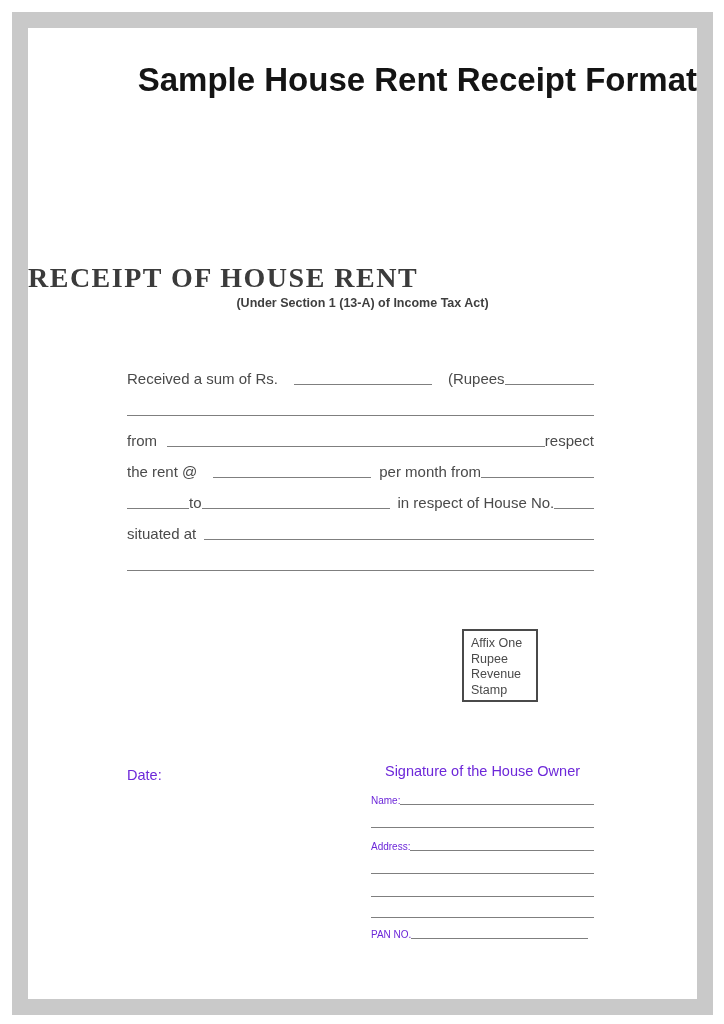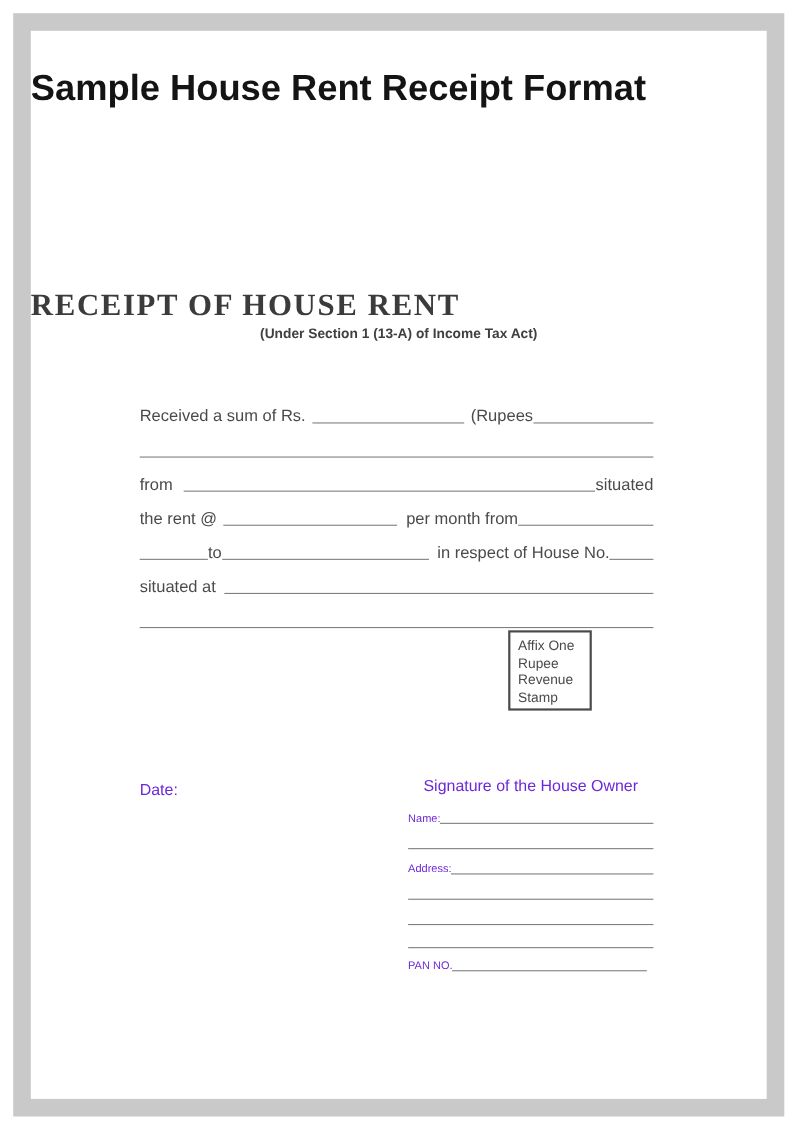--- a/index.html
+++ b/index.html
@@ -15,21 +15,21 @@
   .page {
     position: absolute;
     left: 16px; top: 16px;
     width: 669px; height: 971px;
     background: #ffffff;
     overflow: hidden;
   }
 
   .page-title {
     margin-top: 33px;
-    text-align: left;
+    text-align: right;
     font-size: 33px;
     font-weight: bold;
     letter-spacing: 0px;
     color: #141414;
     font-family: "Liberation Sans", sans-serif;
   }
 
   .receipt-heading {
     margin-top: 163px;
     text-align: left;
@@ -60,24 +60,25 @@
     white-space: nowrap;
   }
   .t { flex: 0 0 auto; }
   .bl {
     border-bottom: 1.4px solid #7f7f7f;
     align-self: flex-end;
     margin-bottom: 2px;
     flex: 0 0 auto;
   }
   .fill { flex: 1 1 auto; }
-  .ml6 { margin-left: 6px; }
+  .ml6 { margin-left: 16px; }
   .ml8 { margin-left: 8px; }
 
   .stamp-box {
+    margin-top: 56px;
     margin-left: 434px;
     width: 76px;
     height: 73px;
     border: 2px solid #4a4a4a;
     padding: 5px 0 0 7px;
     font-size: 12.5px;
     line-height: 1.24;
     color: #4a4a4a;
   }
 
@@ -122,21 +123,21 @@
         <span class="bl fill"></span>
       </div>
 
       <div class="line">
         <span class="bl fill"></span>
       </div>
 
       <div class="line">
         <span class="t">from</span>
         <span class="bl fill" style="margin-left:10px"></span>
-        <span class="t">situated</span>
+        <span class="t">respect</span>
       </div>
 
       <div class="line">
         <span class="t">the rent @</span>
         <span class="bl ml6" style="width:158px"></span>
         <span class="t ml8">per month from</span>
         <span class="bl fill"></span>
       </div>
 
       <div class="line">

